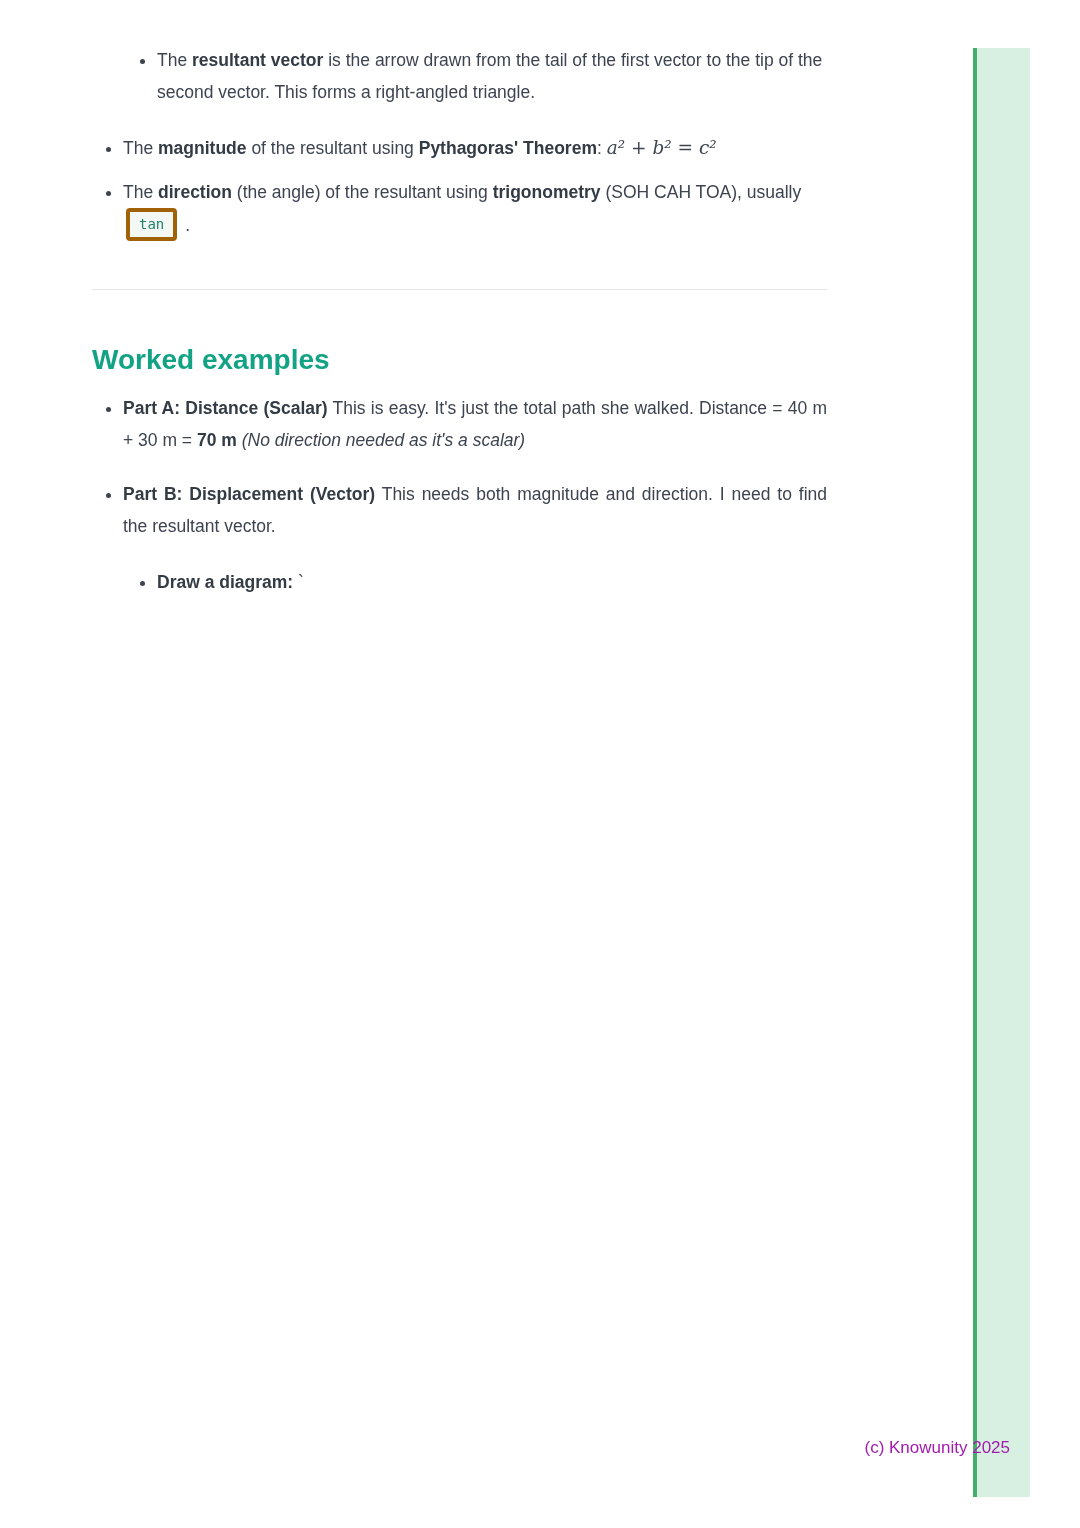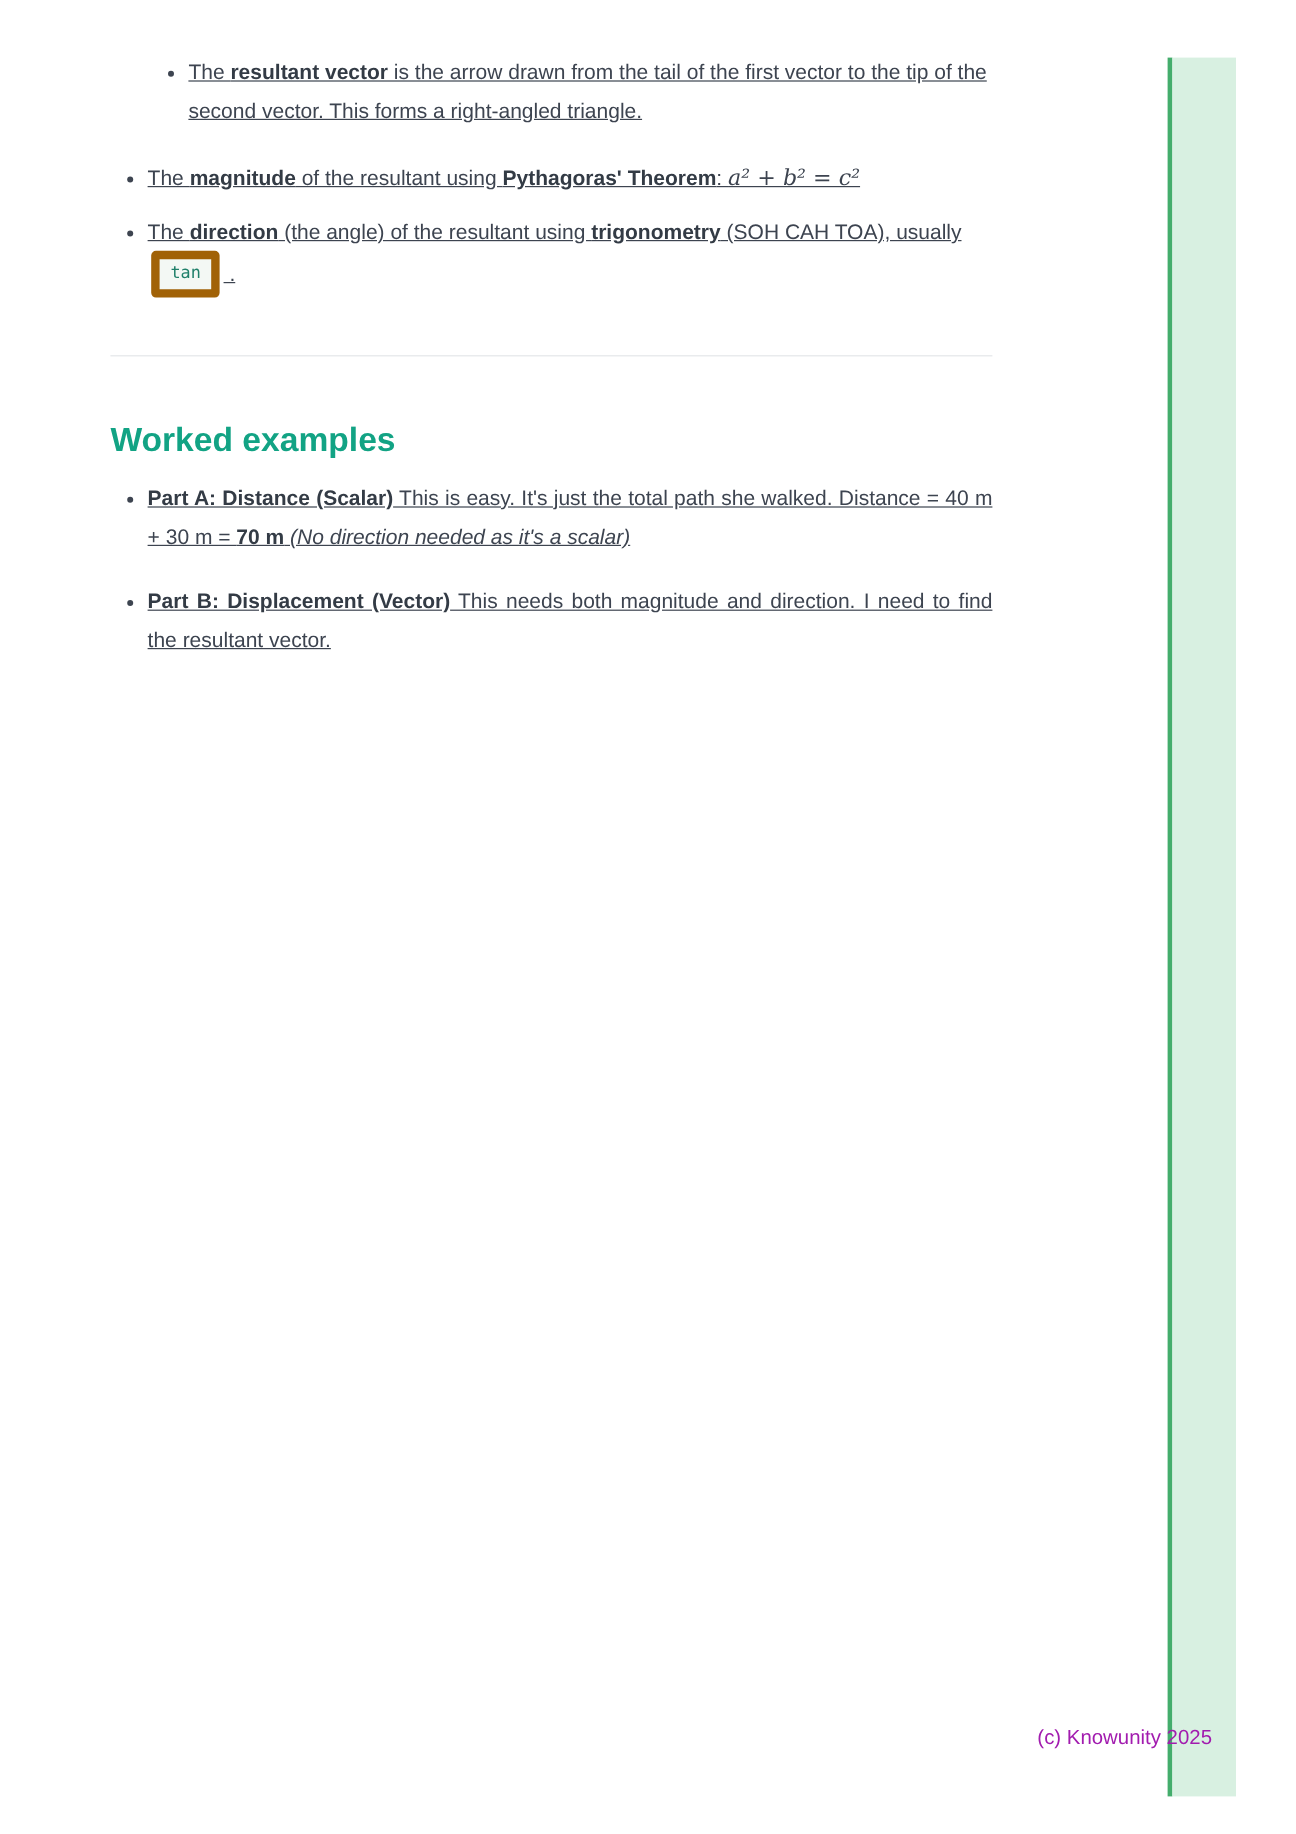--- a/index.html
+++ b/index.html
@@ -35,21 +35,21 @@
     position: absolute;
     top: 44px;
     left: 92px;
     width: 735px;
     font-size: 17.5px;
     line-height: 32px;
     z-index: 2;
   }
   b { font-weight: 700; color: #333b45; }
   ul { list-style: disc; }
-  li { margin-bottom: 12px; text-decoration: underline; }
+  li { margin-bottom: 12px; }
   li:last-child { margin-bottom: 0; }
   .list-nested { padding-left: 65px; margin: 0; }
   .list-main  { padding-left: 31px; margin: 24px 0 0 0; }
   .list-parts { padding-left: 31px; margin: 14px 0 0 0; }
   .list-parts > li { margin-bottom: 22px; }
   .list-sub { padding-left: 34px; margin: 24px 0 0 0; list-style: disc; }
   .para { margin-top: 26px; }
   .justify { text-align: justify; }
   .italic { font-style: italic; }
   .math {
@@ -58,21 +58,21 @@
     font-size: 18.5px;
     white-space: nowrap;
   }
   .code-chip {
     display: inline-block;
     font-family: "DejaVu Sans Mono", "Liberation Mono", monospace;
     font-size: 14px;
     line-height: 1;
     padding: 5px 9px 6px 9px;
     background: #f3f8f4;
-    border: 7px solid #a16207;
+    border: 4px solid #a16207;
     border-radius: 4px;
     color: #20806a;
     vertical-align: 2px;
     margin: 0 3px;
   }
   hr.divider {
     border: none;
     border-top: 1px solid #e4e7e9;
     margin: 48px 0 0 0;
   }
@@ -131,20 +131,25 @@
     <h2 class="worked">Worked examples</h2>
 
 
 
     <ul class="list-parts">
       <li class="justify">
         <b>Part A: Distance (Scalar)</b><span> This is easy. It's just the total path she walked. Distance = 40 m + 30 m = </span><b>70 m</b><span class="italic"> (No direction needed as it's a scalar)</span>
       </li>
       <li class="justify">
         <b>Part B: Displacement (Vector)</b><span> This needs both magnitude and direction. I need to find the resultant vector.</span>
+        <ul class="list-sub">
+          <li>
+            <b>Draw a diagram:</b><span> `</span>
+          </li>
+        </ul>
       </li>
     </ul>
 
   </div>
 
   <div class="footer">(c) Knowunity 2025</div>
 
 </div>
 
 </body></html>

